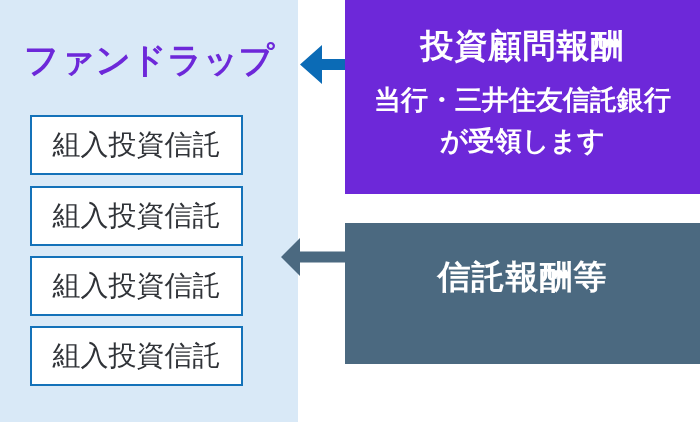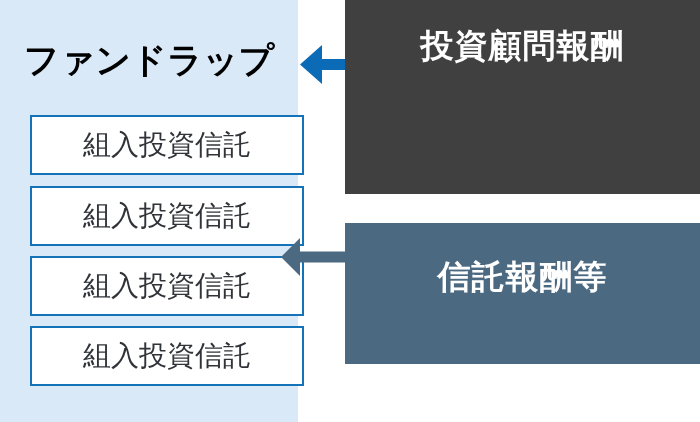--- a/index.html
+++ b/index.html
@@ -6,41 +6,41 @@
   body{font-family:"Liberation Sans","DejaVu Sans",sans-serif;}
   .stage{
     position:relative;width:700px;height:422px;background:#ffffff;overflow:hidden;
   }
   
   .fund-panel{
     position:absolute;left:0;top:0;width:298px;height:422px;background:#d9e9f7;
   }
   .fund-panel h2{
     margin:0;position:absolute;top:40px;left:0;width:100%;
-    text-align:center;font-size:35px;line-height:40px;font-weight:600;color:#000000;
+    text-align:center;font-size:35px;line-height:40px;font-weight:600;color:#6d28d9;
   }
   .fund-box{
-    position:absolute;left:30px;width:274px;height:60px;box-sizing:border-box;
+    position:absolute;left:30px;width:213px;height:60px;box-sizing:border-box;
     background:#ffffff;border:2px solid #1472b9;
     display:flex;align-items:center;justify-content:center;
     font-size:28px;font-weight:500;color:#303338;
   }
   .fund-box.b1{top:115px}
   .fund-box.b2{top:186px}
   .fund-box.b3{top:256px}
   .fund-box.b4{top:326px}
   
   .bigbox{
     position:absolute;left:345px;width:355px;box-sizing:border-box;
     color:#ffffff;text-align:center;
   }
   .bigbox h3{margin:0;font-size:33px;line-height:40px;font-weight:700;letter-spacing:1px;}
   .bigbox p{margin:14px 0 0 0;font-size:27px;line-height:41px;font-weight:700;}
   .bigbox p span{display:block;}
-  .advisory{top:0;height:194px;background:#404040;padding-top:26px;}
+  .advisory{top:0;height:194px;background:#6d28d9;padding-top:26px;}
   .trust{top:223px;height:141px;background:#4b6980;padding-top:34px;}
   
   .arrow{position:absolute;display:block;}
   .arrow1{left:299px;top:44px;}
   .arrow2{left:281px;top:237px;}
 </style>
 </head>
 <body>
 
 <div class="stage">
@@ -57,20 +57,24 @@
     <div class="fund-box b3">
       <span>組入投資信託</span>
     </div>
     <div class="fund-box b4">
       <span>組入投資信託</span>
     </div>
   </section>
 
   <section class="bigbox advisory">
     <h3>投資顧問報酬</h3>
+    <p>
+      <span>当行・三井住友信託銀行</span>
+      <span>が受領します</span>
+    </p>
   </section>
 
   <section class="bigbox trust">
     <h3>信託報酬等</h3>
   </section>
 
   <svg class="arrow arrow1" width="46" height="40" viewBox="0 0 46 40" aria-hidden="true">
     <polygon points="1,20.5 23,1 23,15 46,15 46,26 23,26 23,40" fill="#0b6bb6"></polygon>
   </svg>
 

